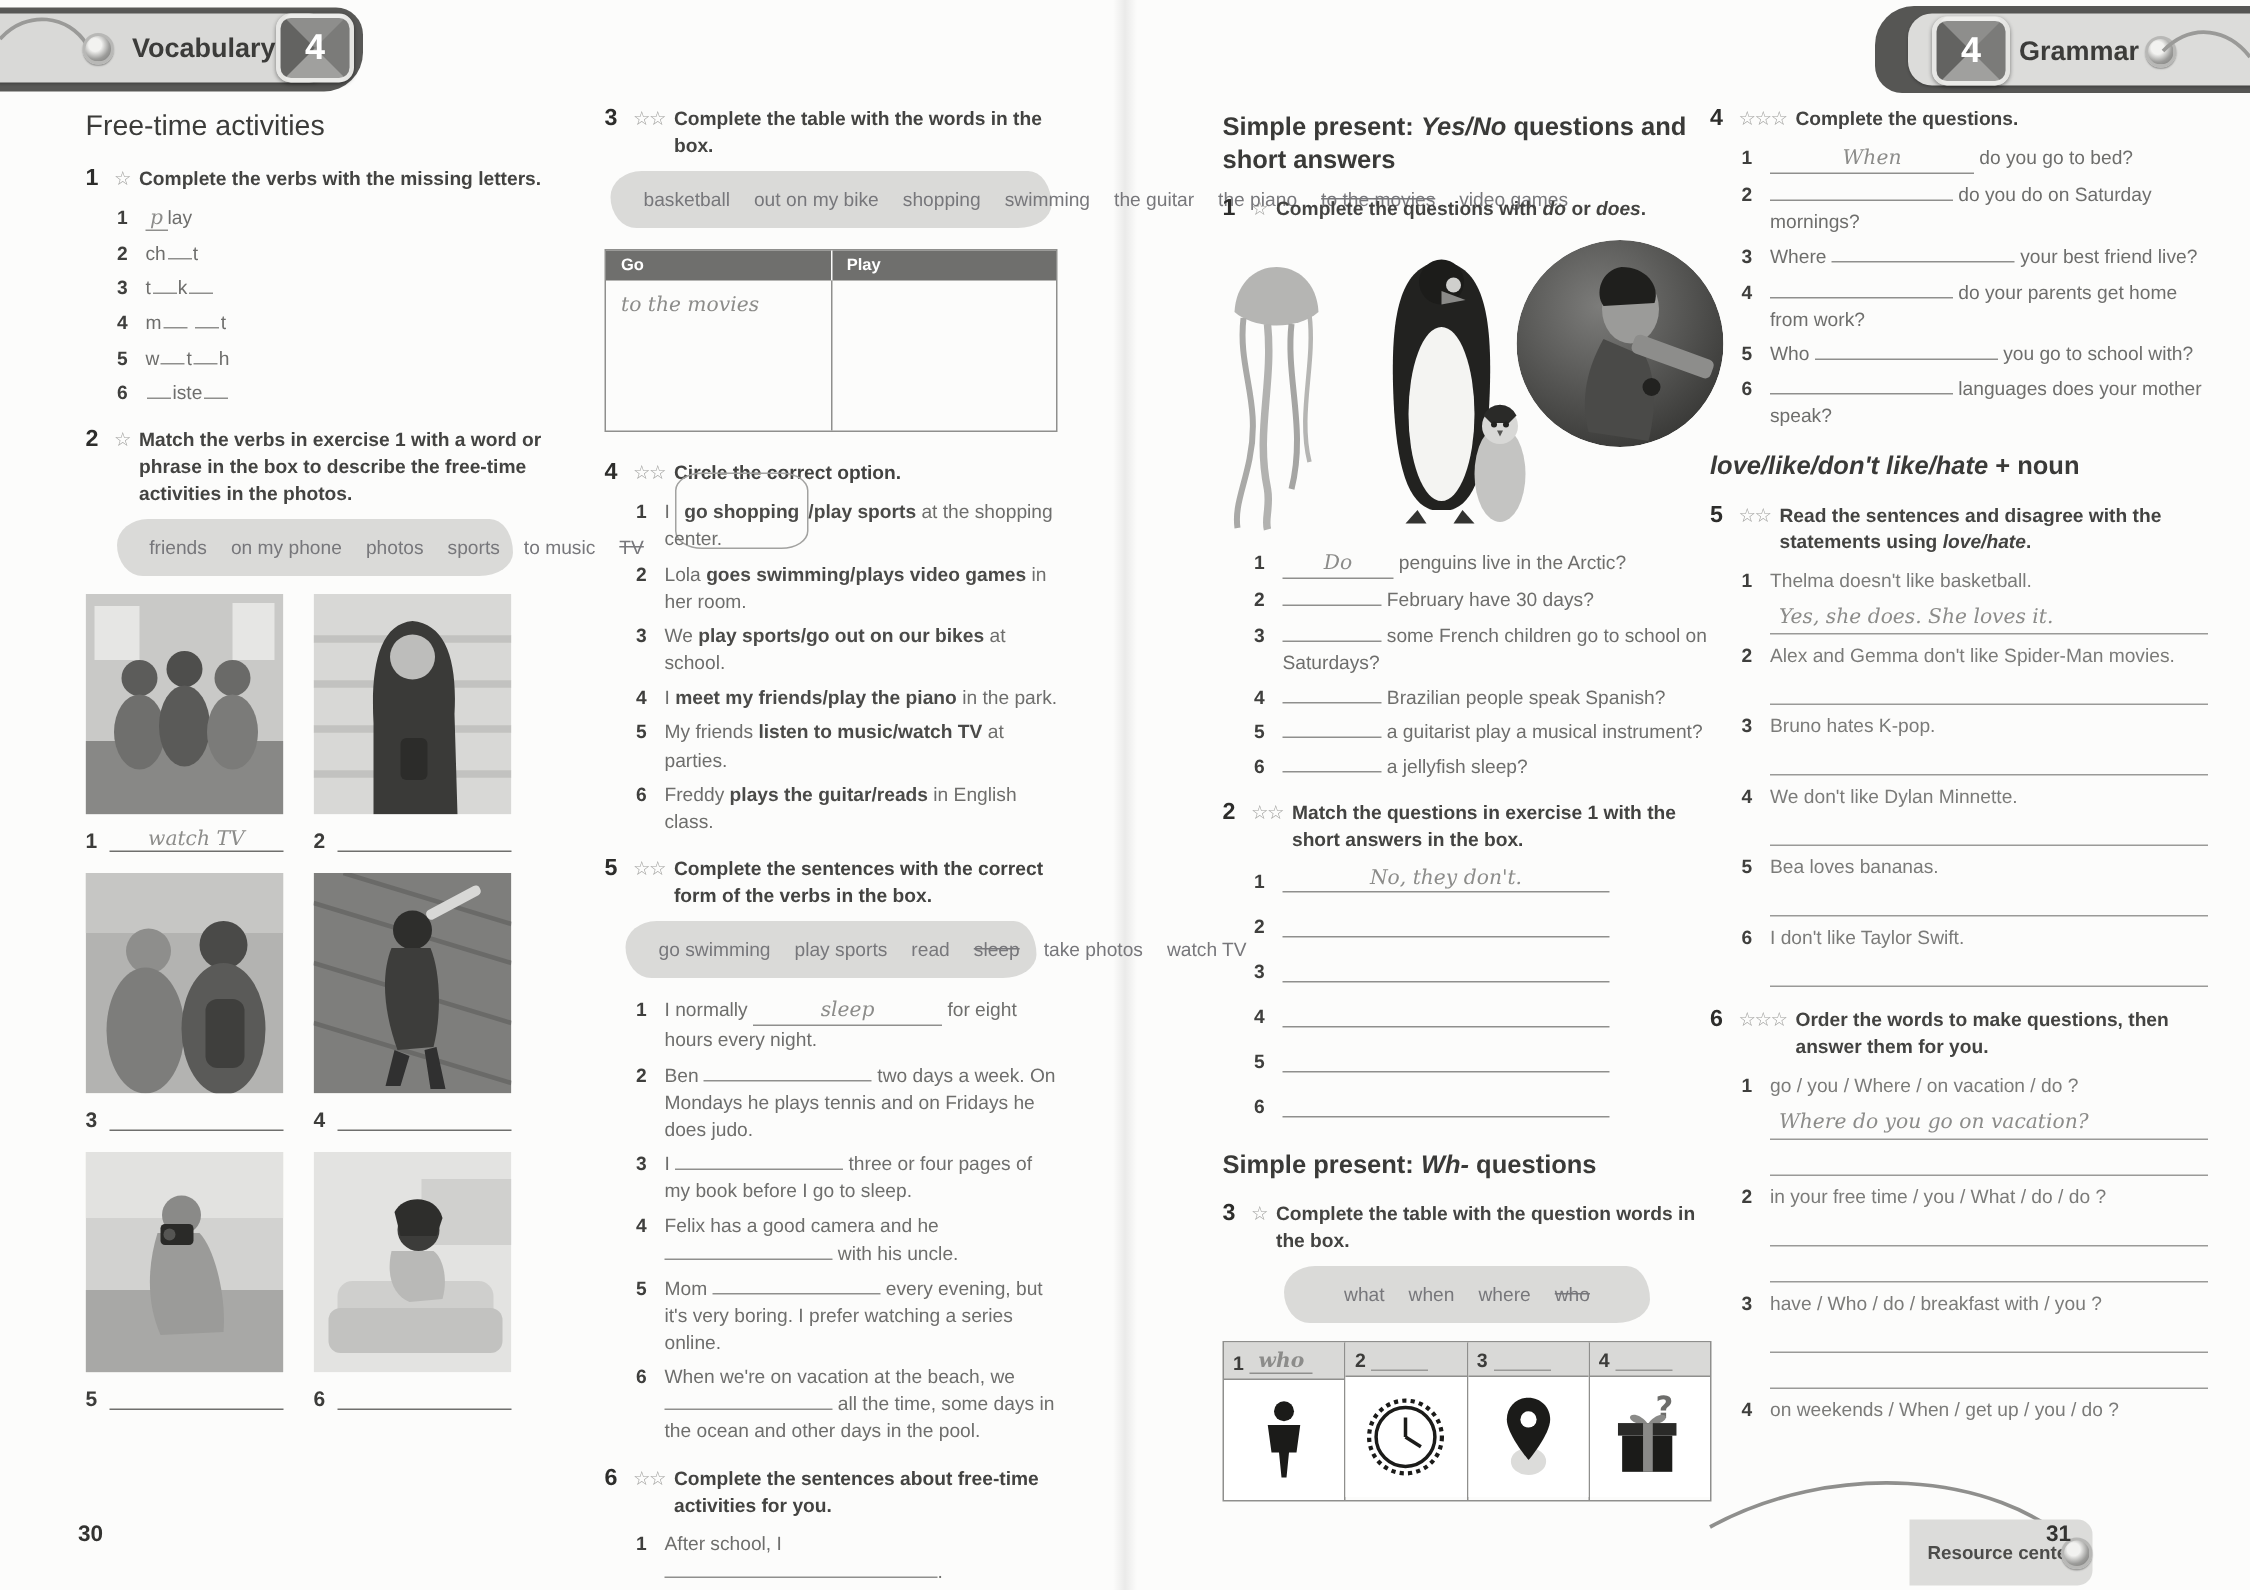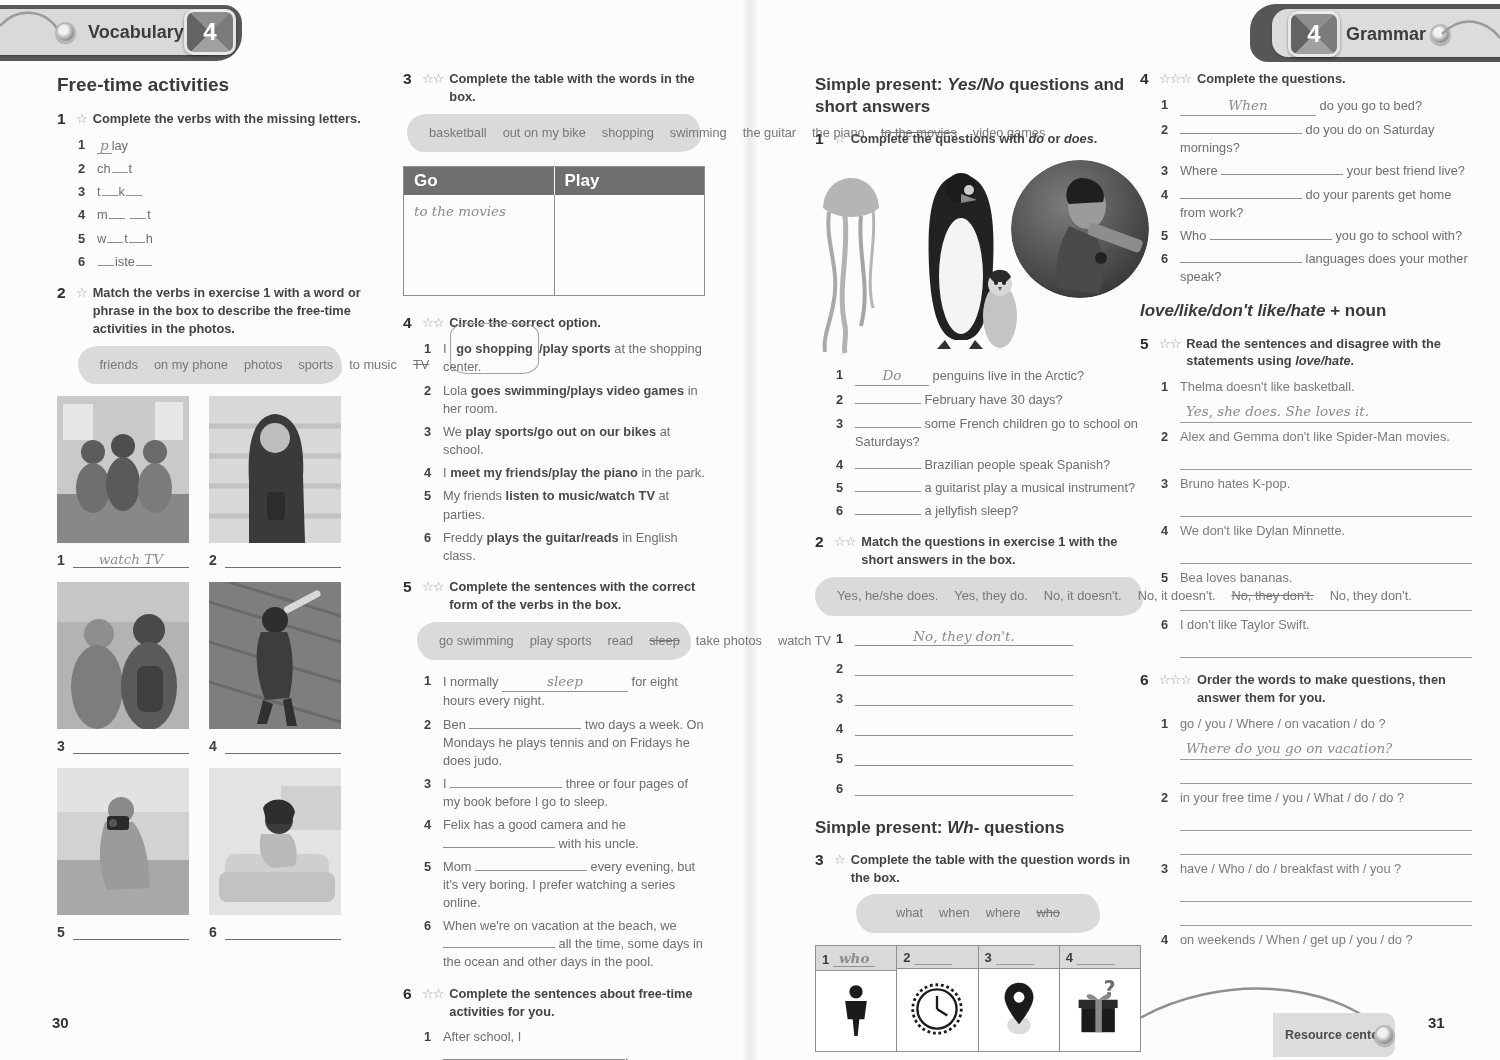--- a/index.html
+++ b/index.html
@@ -26,21 +26,21 @@
     display:flex;align-items:center;justify-content:center;color:#fff;font-weight:bold;font-size:24px;}
   .wire{position:absolute;pointer-events:none;}
 
   
   .col{position:absolute;top:70px;}
   .col-l1{left:57px;width:305px;}
   .col-l2{left:403px;width:302px;}
   .col-r1{left:815px;width:326px;}
   .col-r2{left:1140px;width:332px;}
 
-  .h1{font-size:19px;font-weight:bold;color:#3b3b39;margin:4px 0 14px;}
+  .h1{font-size:19px;font-weight:normal;color:#3b3b39;margin:4px 0 14px;}
   h2.sec{font-size:17px;font-weight:bold;color:#3a3a38;margin:14px 0 12px;line-height:1.3;}
   .it{font-style:italic;}
   .bd{font-weight:bold;color:#4a4a48;}
   .struck{text-decoration:line-through;}
 
   .ex{margin-bottom:13px;}
   .ex-head{display:flex;gap:6px;align-items:flex-start;margin-bottom:8px;}
   .exnum{font-size:15.5px;font-weight:bold;color:#2d2d2b;min-width:13px;}
   .stars{color:#a0a09e;font-size:13px;white-space:nowrap;margin-top:1px;letter-spacing:-1px;}
   .instr{font-weight:bold;color:#434341;font-size:12.8px;line-height:1.4;flex:1;}
@@ -55,21 +55,21 @@
   .hw-u{border-bottom:1px solid #8f8f8d;padding:0 3px;}
   .hw-line{display:inline-block;border-bottom:1px solid #8f8f8d;text-align:center;padding:0 4px;}
   .blank{display:inline-block;border-bottom:1px solid #8f8f8d;width:112px;height:12px;}
   .fill-line{display:inline-block;border-bottom:1px solid #8f8f8d;height:12px;}
 
   .wordbox{background:#dadad8;border-radius:24px 18px 26px 20px/20px 26px 18px 24px;
     padding:9px 14px;text-align:center;font-size:12.8px;color:#77777b;line-height:1.6;margin:2px auto 12px;}
   .bw{margin:0 8px;white-space:nowrap;}
 
   .gp-table{border:1px solid #8f8f8d;margin:14px 0 18px;}
-  .gp-head{display:flex;background:#6f6f6d;color:#fff;font-weight:bold;font-size:17px;}
+  .gp-head{display:flex;background:#6f6f6d;color:#fff;font-weight:bold;font-size:11px;}
   .gp-head div{flex:1;padding:4px 10px;}
   .gp-head div:first-child{border-right:1px solid #fcfcfb;}
   .gp-body{display:flex;height:100px;}
   .gp-cell{flex:1;padding:7px 10px;}
   .gp-cell:first-child{border-right:1px solid #8f8f8d;}
 
   .photo-grid{display:grid;grid-template-columns:132px 132px;column-gap:20px;margin-top:12px;}
   .photo{width:132px;height:147px;overflow:hidden;}
   .cap{display:flex;gap:8px;align-items:flex-end;margin:7px 0 14px;}
   .cap .n{font-weight:bold;font-size:14px;color:#3c3c3a;}
@@ -94,21 +94,21 @@
     border-bottom:1px solid #8f8f8d;display:flex;gap:4px;align-items:flex-end;}
   .whb{display:inline-block;width:38px;border-bottom:1px solid #9a9a98;height:11px;}
   .wh-b{height:80px;display:flex;align-items:center;justify-content:center;background:#fff;}
 
   .statement{color:#7b7b79;}
   .ansline{border-bottom:1px solid #9a9a98;min-height:17px;margin:6px 0 0;padding-left:6px;}
   .qtext{color:#7b7b79;}
 
   .pagenum{position:absolute;font-size:15px;font-weight:bold;color:#333331;}
   .pn-left{left:52px;top:1014px;text-align:right;}
-  .pn-right{left:1428px;top:1014px;}
+  .pn-right{left:1364px;top:1014px;}
 
   .ftab{position:absolute;top:1013px;height:44px;display:flex;align-items:center;justify-content:center;
     font-weight:bold;font-size:12.5px;color:#4c4c4a;}
   .ftab1{left:1085px;width:188px;background:#b3b3b1;border-radius:10px 0 0 10px;}
   .ftab2{left:1273px;width:122px;background:#dcdcda;border-radius:0 10px 10px 0;}
 </style>
 </head>
 <body>
 
 <div class="spread">
@@ -454,21 +454,20 @@
             <span class="body"><span class="blank" style="width: 66px;"></span> a jellyfish sleep?</span>
           </div>
         </div>
       </div>
     <div class="ex" id="r-ex2">
         <div class="ex-head">
           <span class="exnum">2</span>
           <span class="stars">☆☆</span>
           <span class="instr">Match the questions in exercise 1 with the short answers in the box.</span>
         </div>
-        <div class="wordbox" style="width: 300px;"><span class="bw">Yes, he/she does.</span><span class="bw">Yes, they do.</span><span class="bw">No, it doesn't.</span><span class="bw">No, it doesn't.</span><span class="bw struck">No, they don't.</span><span class="bw">No, they don't.</span></div>
         <div class="items">
           <div class="ans-row">
             <span class="n">1</span>
             <span class="ans-line"><span class="hw">No, they don't.</span></span>
           </div>
           <div class="ans-row">
             <span class="n">2</span>
             <span class="ans-line"></span>
           </div>
           <div class="ans-row">

